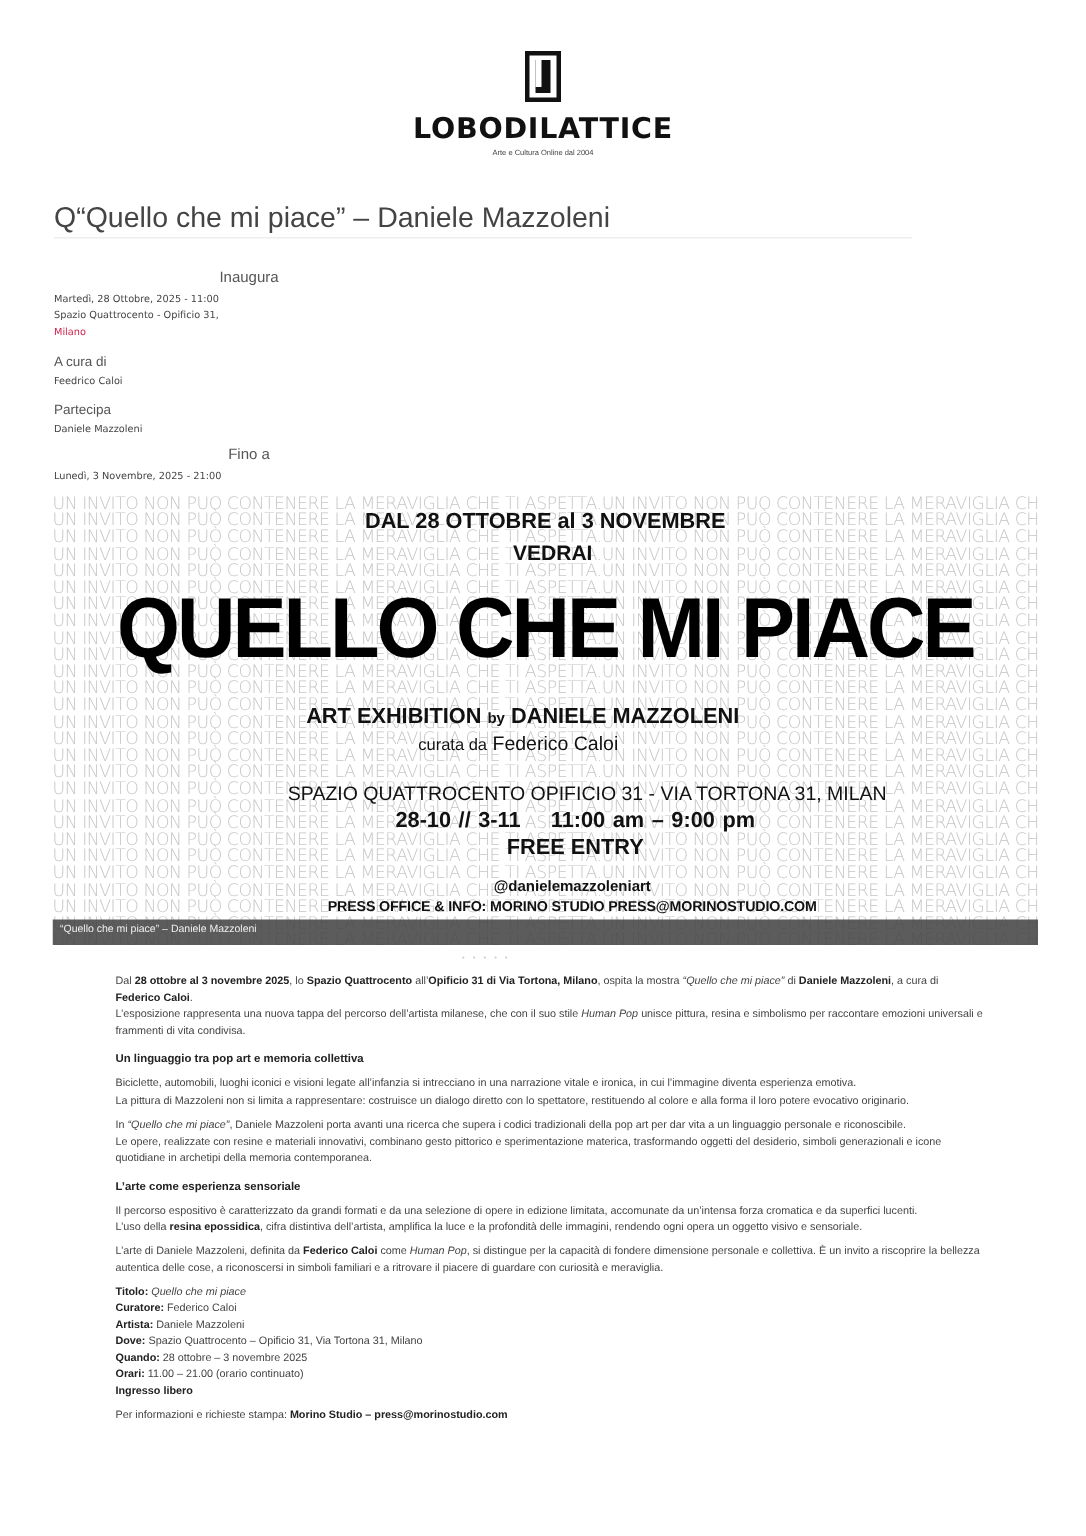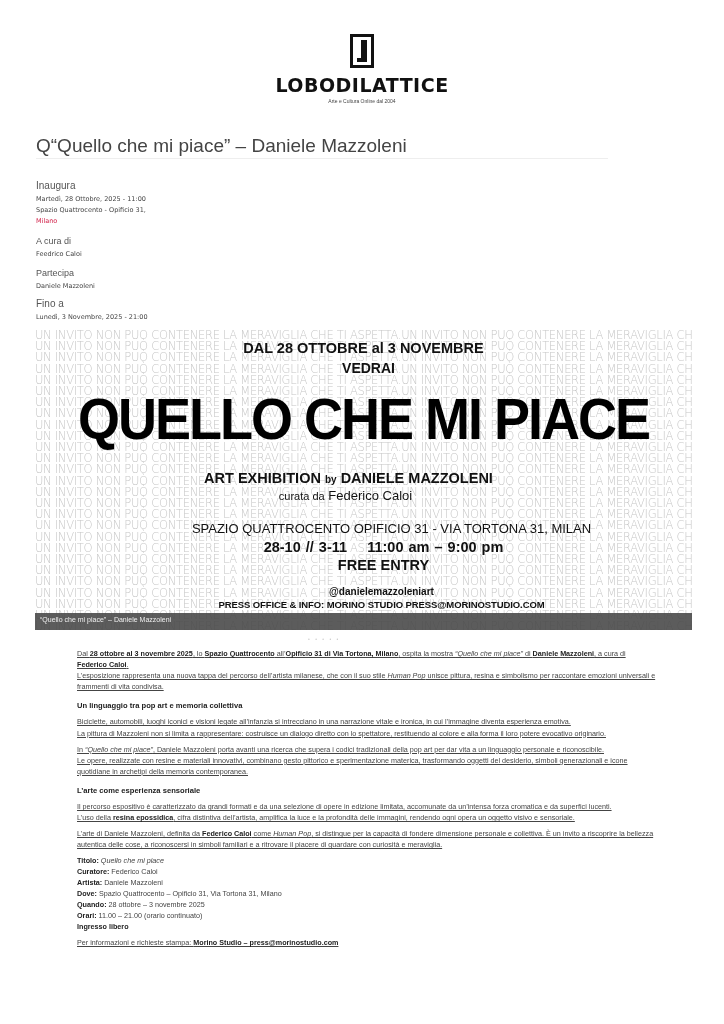--- a/index.html
+++ b/index.html
@@ -14,21 +14,21 @@
   .logo-text { display: block; font-family: "DejaVu Sans", sans-serif; font-weight: bold; font-size: 19px; letter-spacing: 0.5px; color: #111; margin-top: 2px; line-height: 22px; }
   .logo-tag { display: block; font-size: 5px; color: #444; margin-top: 2px; }
 
   
   .page-title { position: absolute; left: 36px; top: 135px; font-size: 19px; color: #444; font-weight: normal; }
   .title-divider { position: absolute; left: 36px; top: 158px; width: 572px; height: 1px; background: #eeeeee; }
 
   
   .meta { position: absolute; left: 36px; top: 180px; width: 260px; font-family: "DejaVu Sans", sans-serif; }
   .meta .label { font-family: "Liberation Sans", sans-serif; font-size: 9px; color: #555; }
-  .meta .label.big { font-size: 10px; }
+  .meta .label.big { font-size: 10px; text-align: center; }
   .meta .val { font-size: 6.5px; color: #444; line-height: 11px; }
   .meta .val.red { color: #d2224a; }
   .meta .grp { margin-bottom: 6px; }
   .meta .gap-s { margin-top: 3px; }
 
   
   .poster { position: absolute; left: 35px; top: 330px; width: 657px; height: 300px; background: #fff; overflow: hidden; }
   .poster-bg { position: absolute; left: 0; top: 0; width: 100%; height: 100%; }
   .bg-line { font-family: "DejaVu Sans", sans-serif; font-size: 11.5px; line-height: 11.2px; color: #c6c6c6; white-space: nowrap; letter-spacing: -0.3px; font-weight: 300; }
   .poster-fg { position: absolute; left: 0; top: 0; width: 100%; height: 100%; }
@@ -43,21 +43,21 @@
   .p-hours { position: absolute; left: 0; width: 100%; top: 209px; text-align: center; font-weight: bold; font-size: 14.5px; color: #111; padding-left: 40px; word-spacing: 1px; }
   .p-free { position: absolute; left: 0; width: 100%; top: 227px; text-align: center; font-weight: bold; font-size: 14.5px; color: #111; padding-left: 40px; }
   .p-insta { position: absolute; left: 0; width: 100%; top: 256px; text-align: center; font-weight: bold; font-size: 10px; color: #111; padding-left: 36px; }
   .p-press { position: absolute; left: 0; width: 100%; top: 269px; text-align: center; font-weight: bold; font-size: 9.5px; color: #111; padding-left: 36px; letter-spacing: -0.1px; }
   .caption-bar { position: absolute; left: 0; top: 283px; width: 100%; height: 17px; background: rgba(70,70,70,0.88); }
   .caption-text { position: absolute; left: 5px; top: 3px; font-size: 7px; color: #f0f0f0; }
   .pager-dots { position: absolute; left: 308px; top: 636px; font-size: 5px; color: #ccc; letter-spacing: 2px; }
 
   
   .article { position: absolute; left: 77px; top: 648px; width: 580px; font-size: 7.2px; line-height: 11.1px; color: #444; }
-  .article p { margin-bottom: 5px; text-decoration: underline; }
+  .article p { margin-bottom: 5px; }
   .article b { color: #222; }
   .article h3 { font-size: 7.6px; font-weight: bold; color: #222; margin-top: 8px; margin-bottom: 5px; }
   .info-list div { line-height: 11px; }
   .info-list b { color: #222; }
 </style>
 </head>
 <body>
 
 <div class="logo-wrap">
   <span class="logo-mark">

